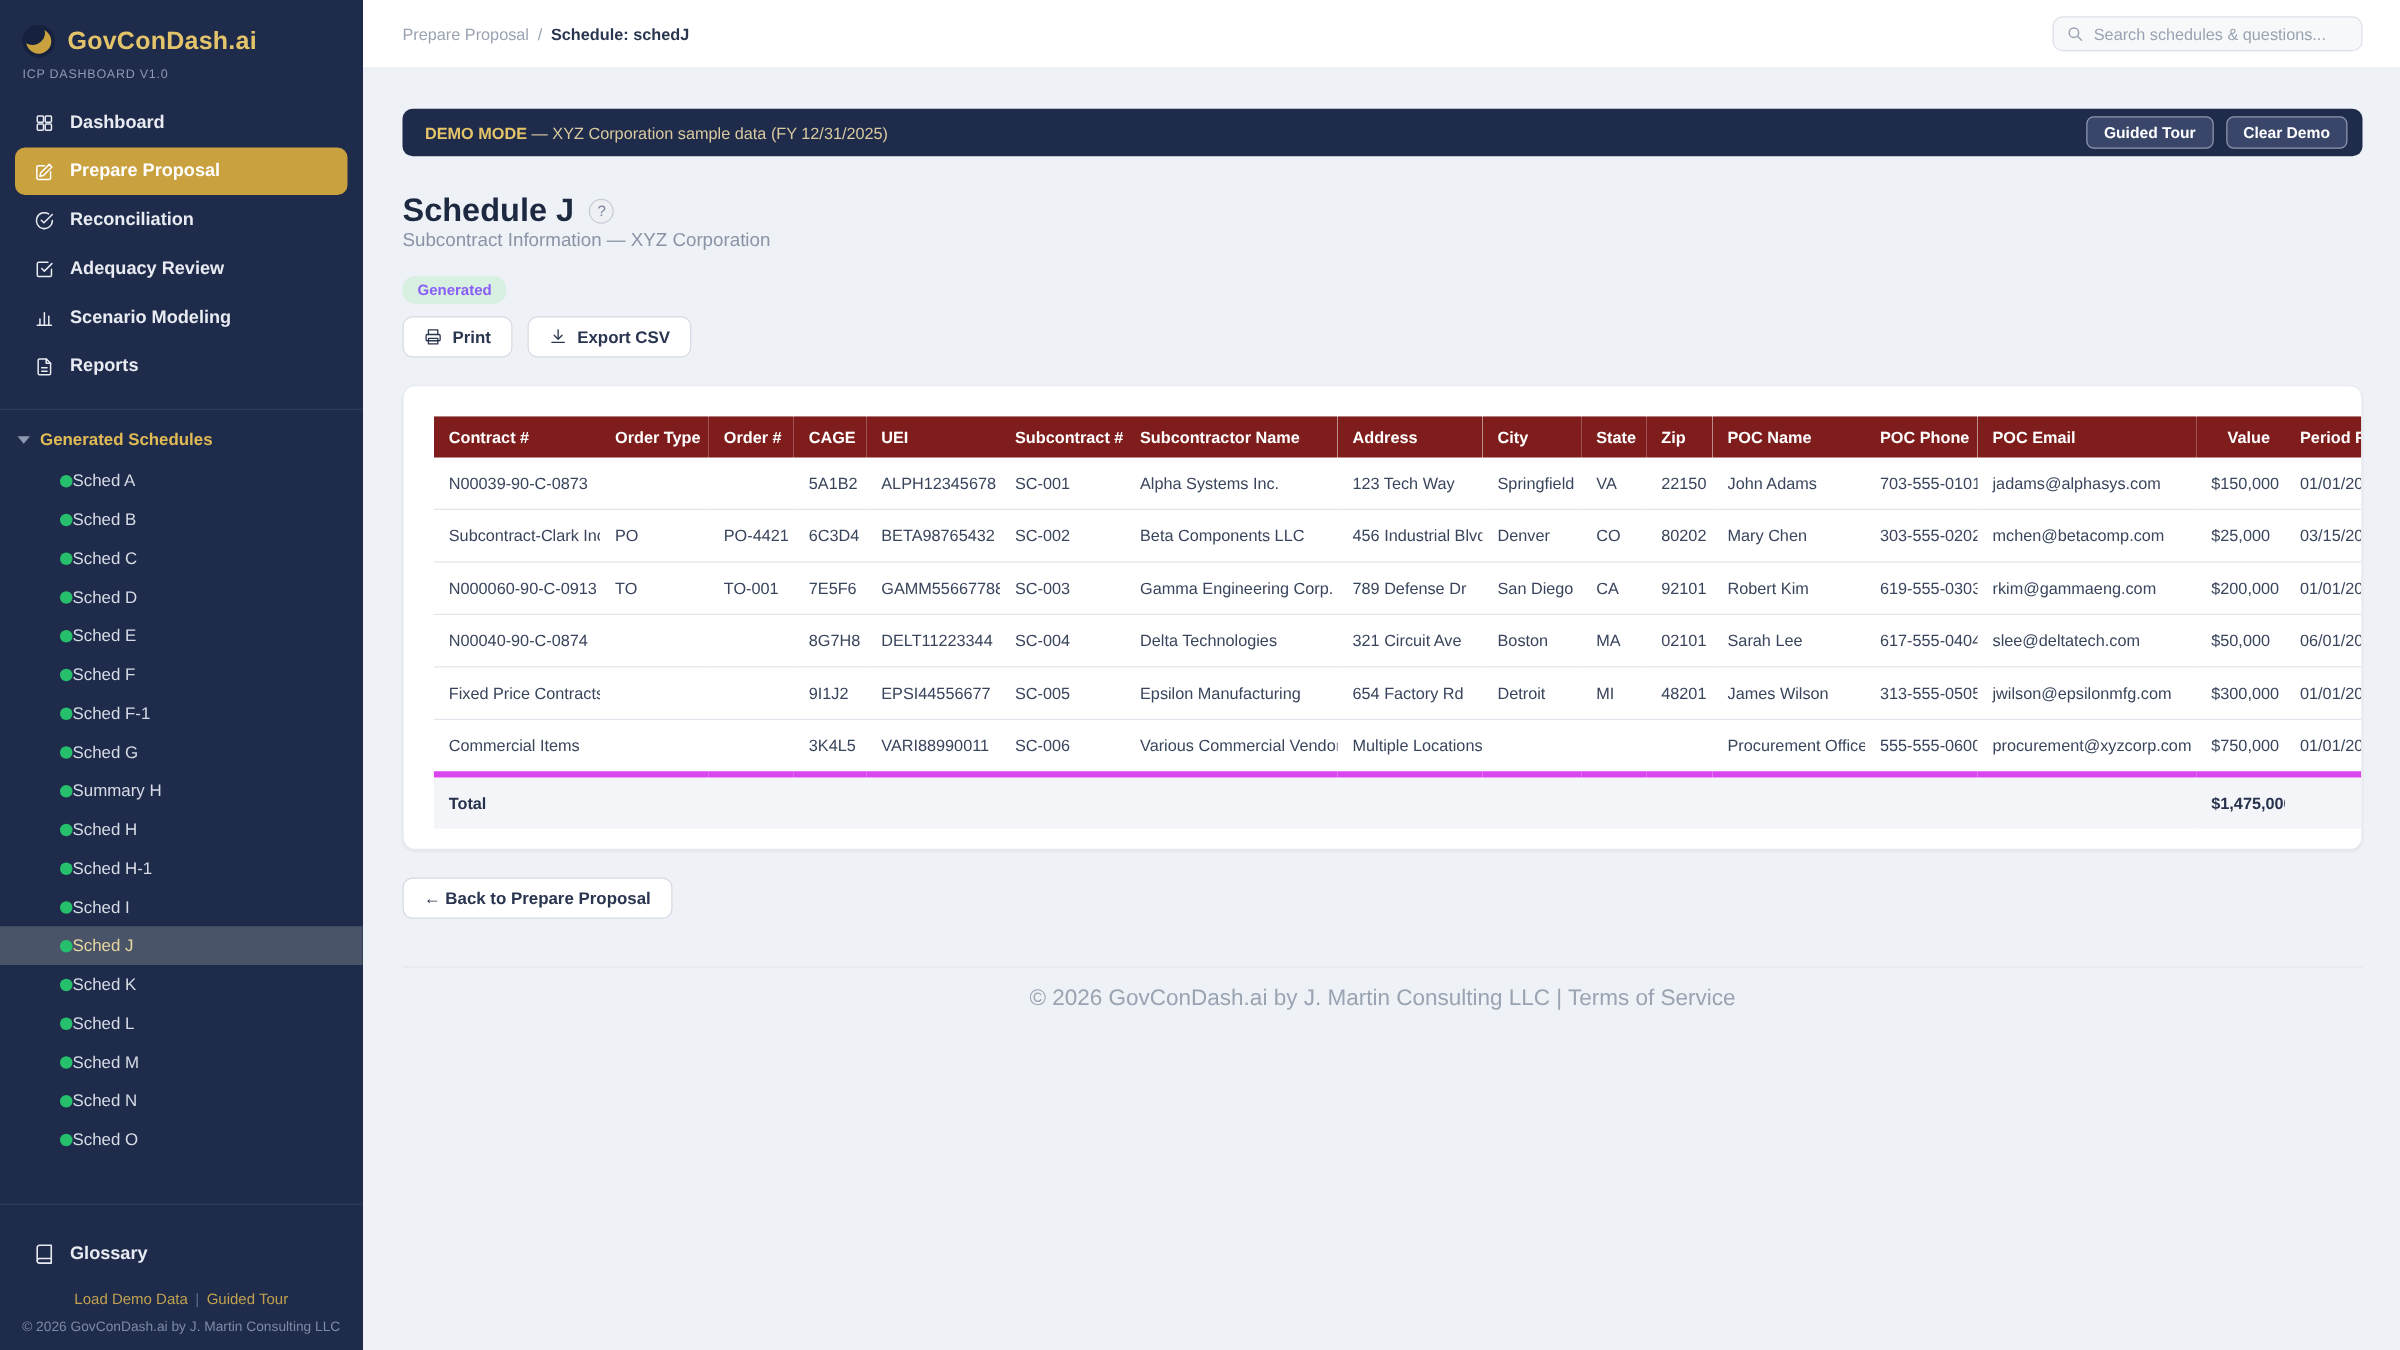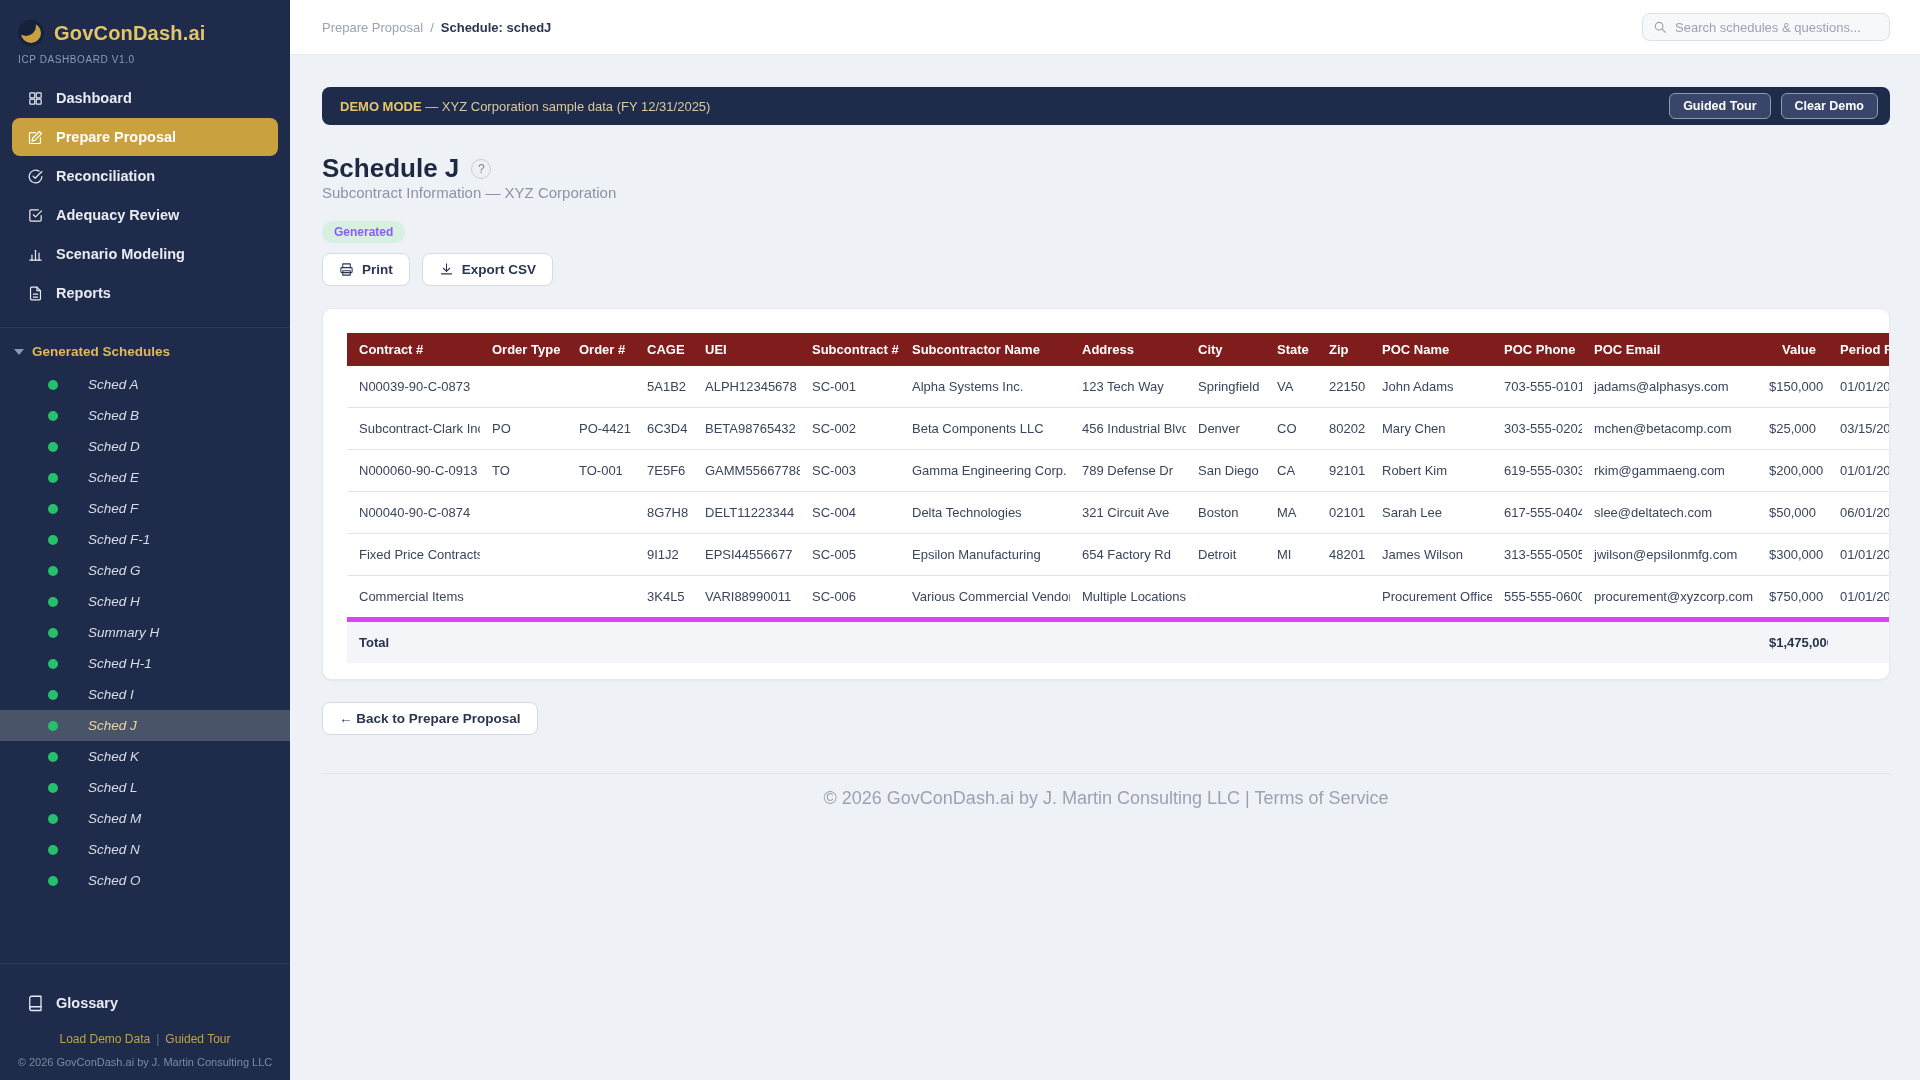--- a/index.html
+++ b/index.html
@@ -16,21 +16,21 @@
   .logo-sub { color:#8d99b0; font-size:10px; letter-spacing:.6px; padding:6px 18px 14px 18px; }
   .nav { padding:0 12px; }
   .nav-item { display:flex; align-items:center; gap:12px; height:38px; padding:0 14px; border-radius:8px; color:#e8ebf2; font-size:14.5px; font-weight:600; margin-bottom:1px; cursor:pointer; }
   .nav-item.active { background:#c9a23f; color:#ffffff; }
   .nav-ic { width:18px; height:18px; display:inline-flex; align-items:center; justify-content:center; flex:none; }
   .nav-ic svg { width:17px; height:17px; stroke:currentColor; fill:none; stroke-width:1.7; stroke-linecap:round; stroke-linejoin:round; }
   .side-div { border-top:1px solid #2e3a5c; margin:14px 0; }
   .sched-head { display:flex; align-items:center; gap:8px; color:#e0ba55; font-size:13.5px; font-weight:bold; padding:2px 14px 10px 14px; cursor:pointer; }
   .chev { width:0; height:0; border-left:5px solid transparent; border-right:5px solid transparent; border-top:6px solid #8d99b0; display:inline-block; }
   .sched-list { flex:none; }
-  .sched-item { display:flex; align-items:center; gap:30px; height:31px; padding:0 14px 0 48px; color:#d7dce6; font-size:13.5px; cursor:pointer;font-style:italic; }
+  .sched-item { display:flex; align-items:center; gap:0; height:31px; padding:0 14px 0 48px; color:#d7dce6; font-size:13.5px; cursor:pointer; }
   .sched-item.selected { background:#4a5468; color:#e7d6a0; }
   .dot { width:10px; height:10px; border-radius:50%; background:#26bf6c; flex:none; }
   .side-bottom { margin-top:auto; padding-bottom:12px; }
   .glossary { display:flex; align-items:center; gap:12px; color:#e8ebf2; font-size:14.5px; font-weight:600; padding:16px 26px 10px 26px; cursor:pointer; }
   .glossary .nav-ic svg { width:18px; height:18px; }
   .side-links { text-align:center; font-size:12px; color:#bfa14f; padding:10px 0 4px 0; }
   .side-links a { color:#bfa14f; text-decoration:none; cursor:pointer; }
   .side-links .sep { color:#5d6a8a; margin:0 6px; }
   .side-copy { text-align:center; font-size:11px; color:#7d8aa3; padding-top:6px; }
 
@@ -155,45 +155,49 @@
       <div class="sched-item">
         <span class="dot"></span>
         <span>Sched A</span>
       </div>
       <div class="sched-item">
         <span class="dot"></span>
         <span>Sched B</span>
       </div>
       <div class="sched-item">
         <span class="dot"></span>
+        <span>Sched C</span>
+      </div>
+      <div class="sched-item">
+        <span class="dot"></span>
         <span>Sched D</span>
       </div>
       <div class="sched-item">
         <span class="dot"></span>
         <span>Sched E</span>
       </div>
       <div class="sched-item">
         <span class="dot"></span>
         <span>Sched F</span>
       </div>
       <div class="sched-item">
         <span class="dot"></span>
         <span>Sched F-1</span>
       </div>
       <div class="sched-item">
         <span class="dot"></span>
         <span>Sched G</span>
       </div>
       <div class="sched-item">
         <span class="dot"></span>
+        <span>Summary H</span>
+      </div>
+      <div class="sched-item">
+        <span class="dot"></span>
         <span>Sched H</span>
-      </div>
-      <div class="sched-item">
-        <span class="dot"></span>
-        <span>Summary H</span>
       </div>
       <div class="sched-item">
         <span class="dot"></span>
         <span>Sched H-1</span>
       </div>
       <div class="sched-item">
         <span class="dot"></span>
         <span>Sched I</span>
       </div>
       <div class="sched-item selected">

